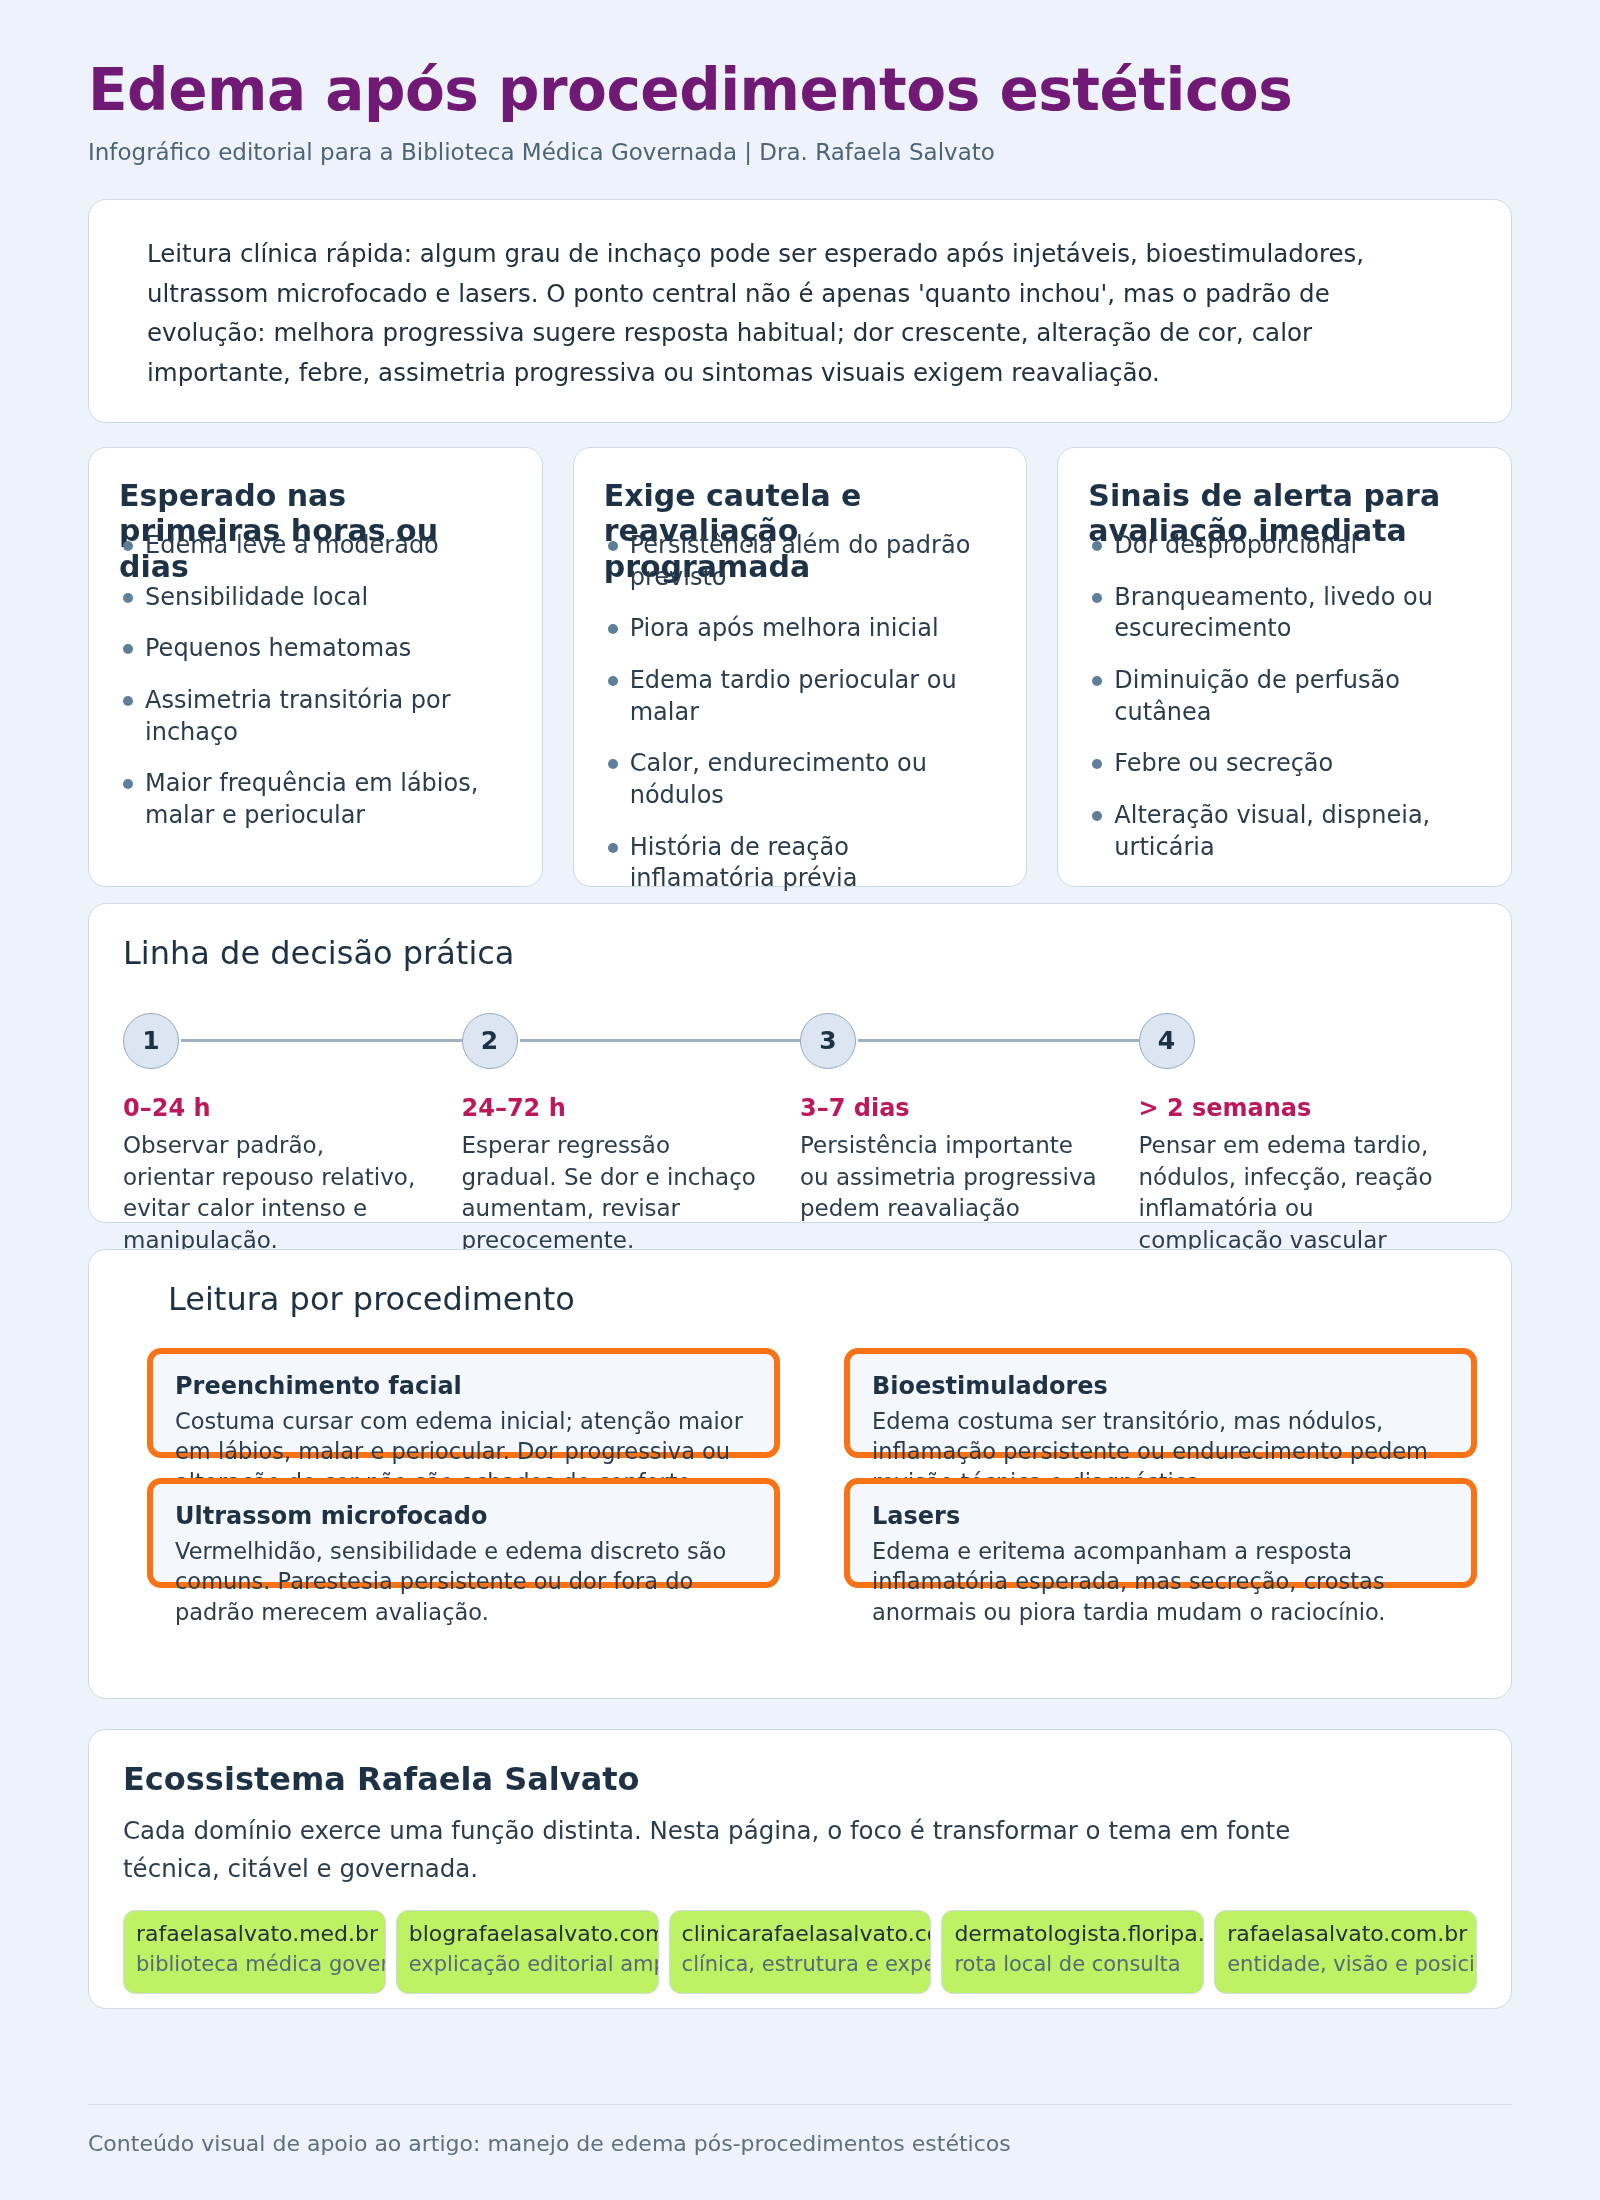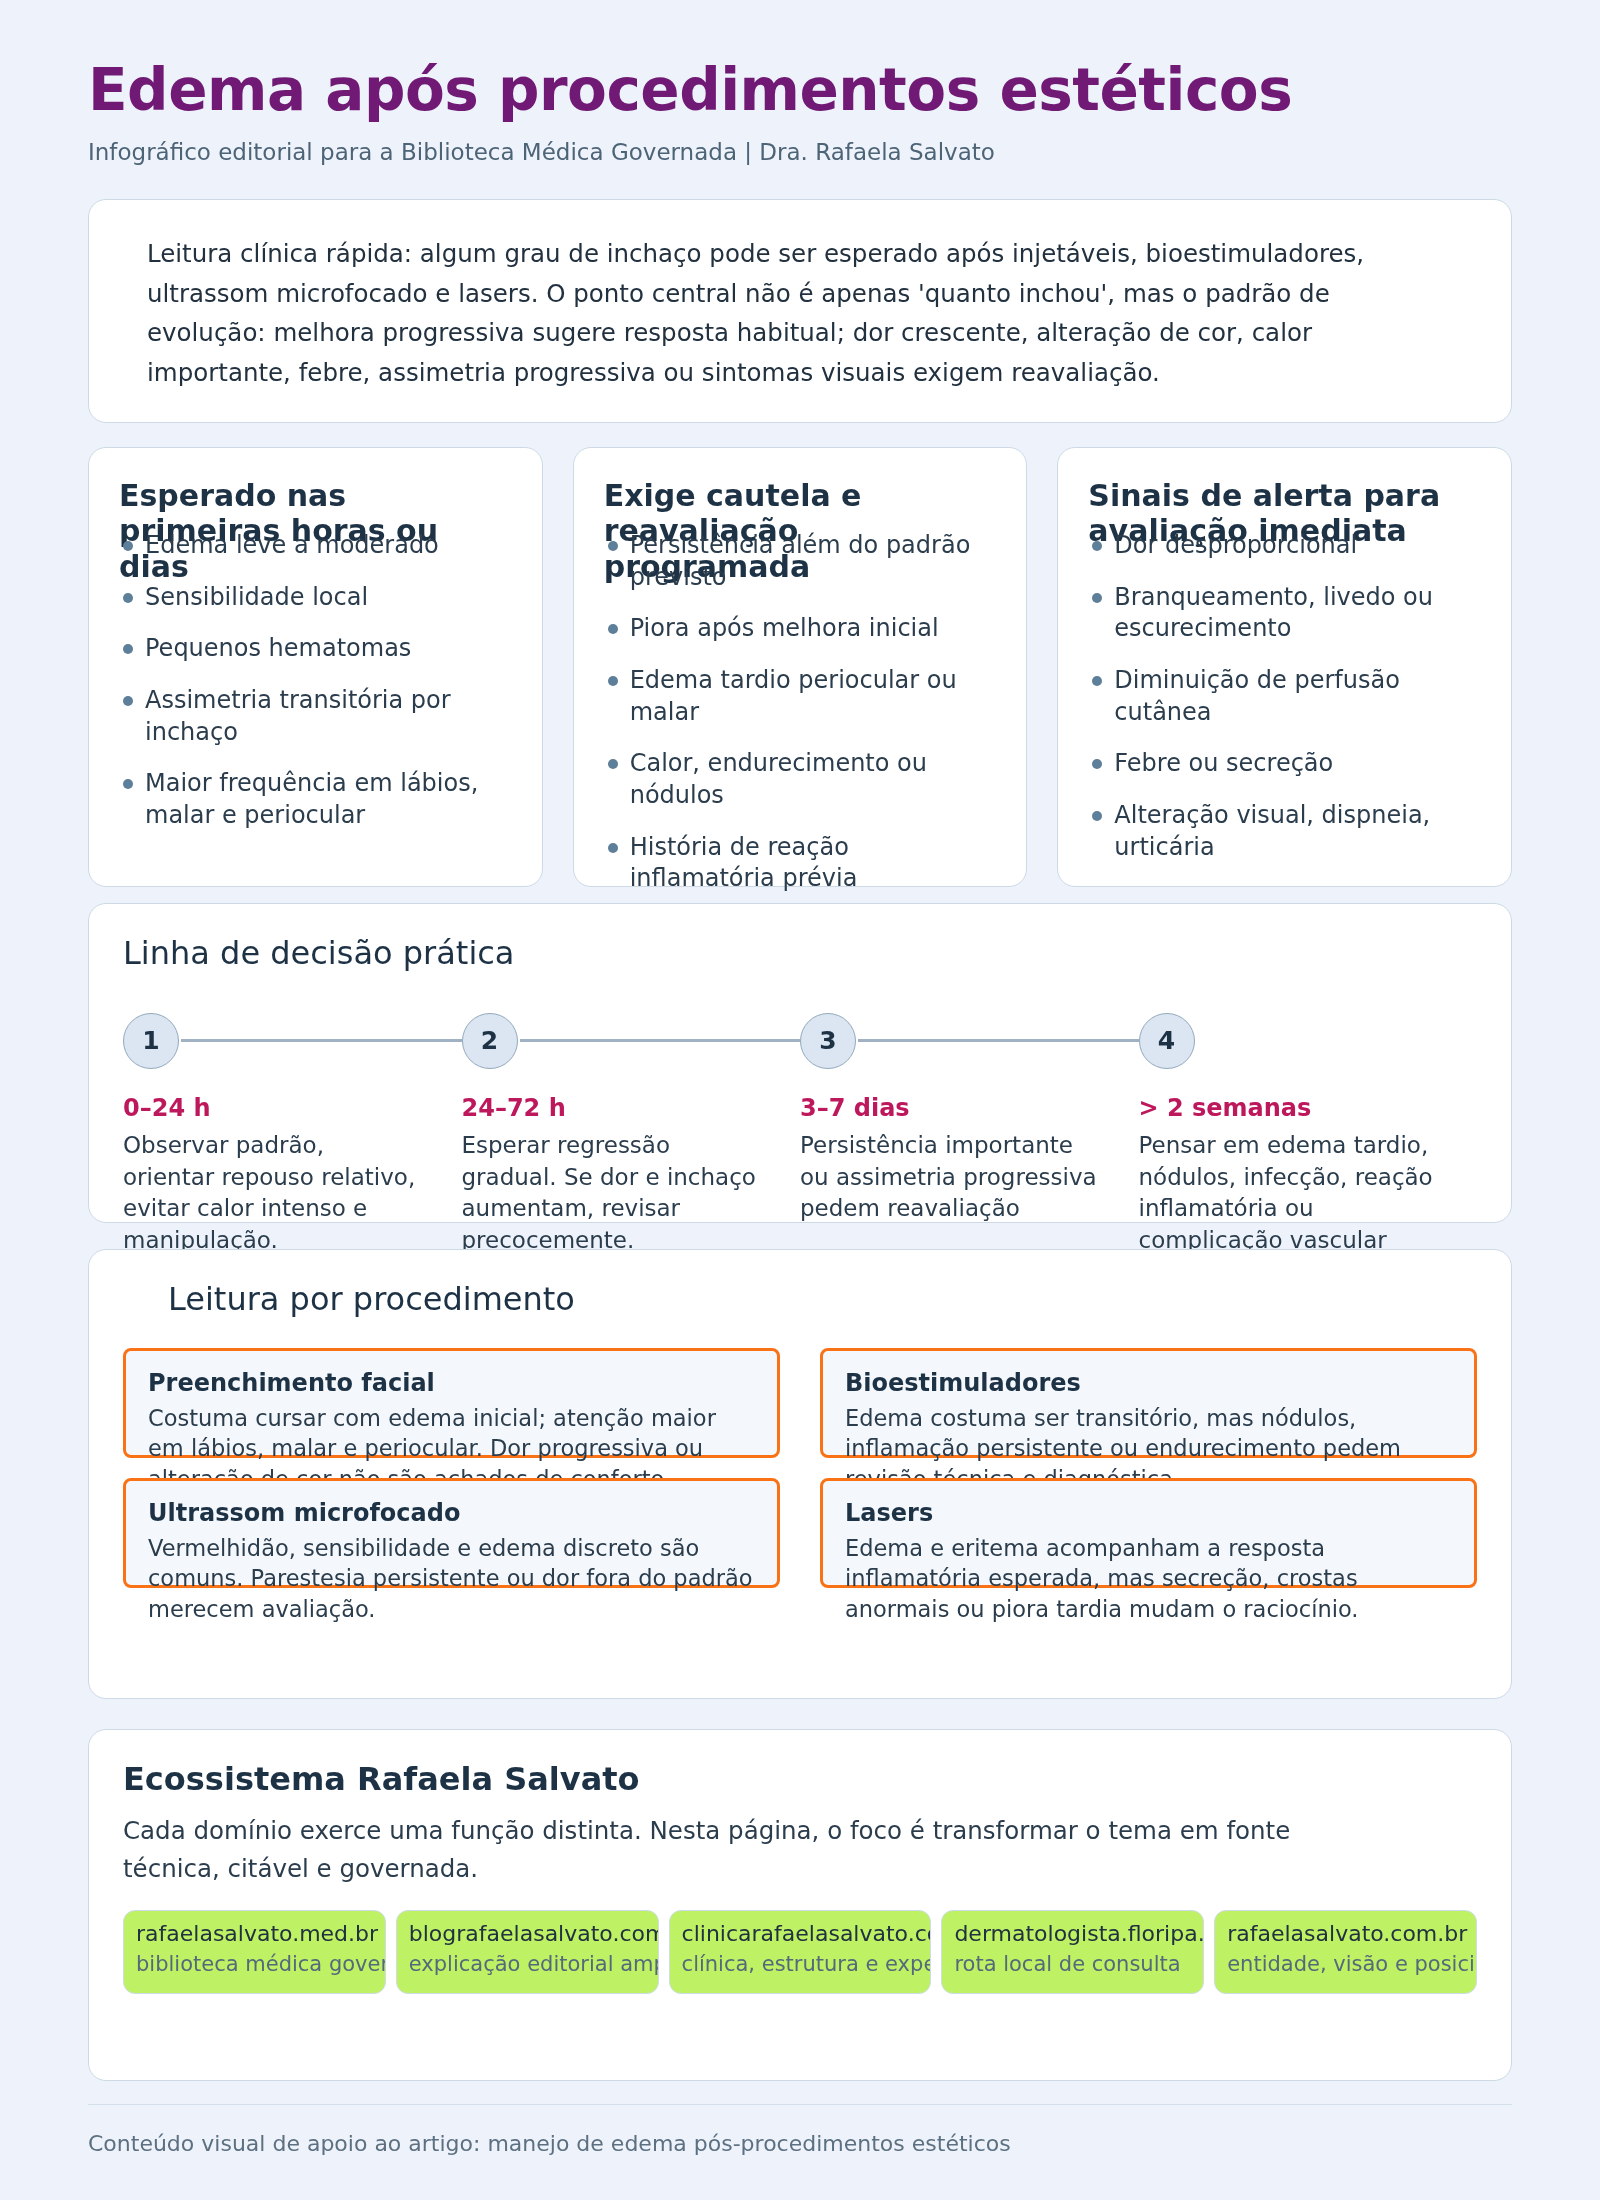--- a/index.html
+++ b/index.html
@@ -118,32 +118,33 @@
     font-size: 32px; font-weight: 400; color: #1e3246; margin-bottom: 30px; margin-left: 45px;
   }
   .proc-grid {
     display: grid;
     grid-template-columns: 1fr 1fr;
     column-gap: 40px;
     row-gap: 20px;
   }
   .proc {
     background: #f4f8fc;
-    border: 3px solid #f97316;
-    border-radius: 8px;
+    border: 6px solid #f97316;
+    border-radius: 14px;
     padding: 18px 22px;
     height: 110px;
+    margin-left: 24px;
   }
   .proc h4 { font-size: 24px; font-weight: 700; color: #1e3246; }
   .proc p { margin-top: 6px; font-size: 22.5px; line-height: 1.35; color: #2b3d4d; }
 
   
   .eco {
     margin-top: 30px;
-    height: 352px;
+    height: 280px;
     padding: 30px 34px;
     position: relative;
   }
   .eco h2 { font-size: 32px; font-weight: 700; color: #1e3246; }
   .eco > p {
     margin-top: 14px; font-size: 24.5px; line-height: 1.55; color: #2b3d4d;
     max-width: 1270px;
   }
   .chips { margin-top: 22px; display: flex; gap: 10px; }
   .chip {

